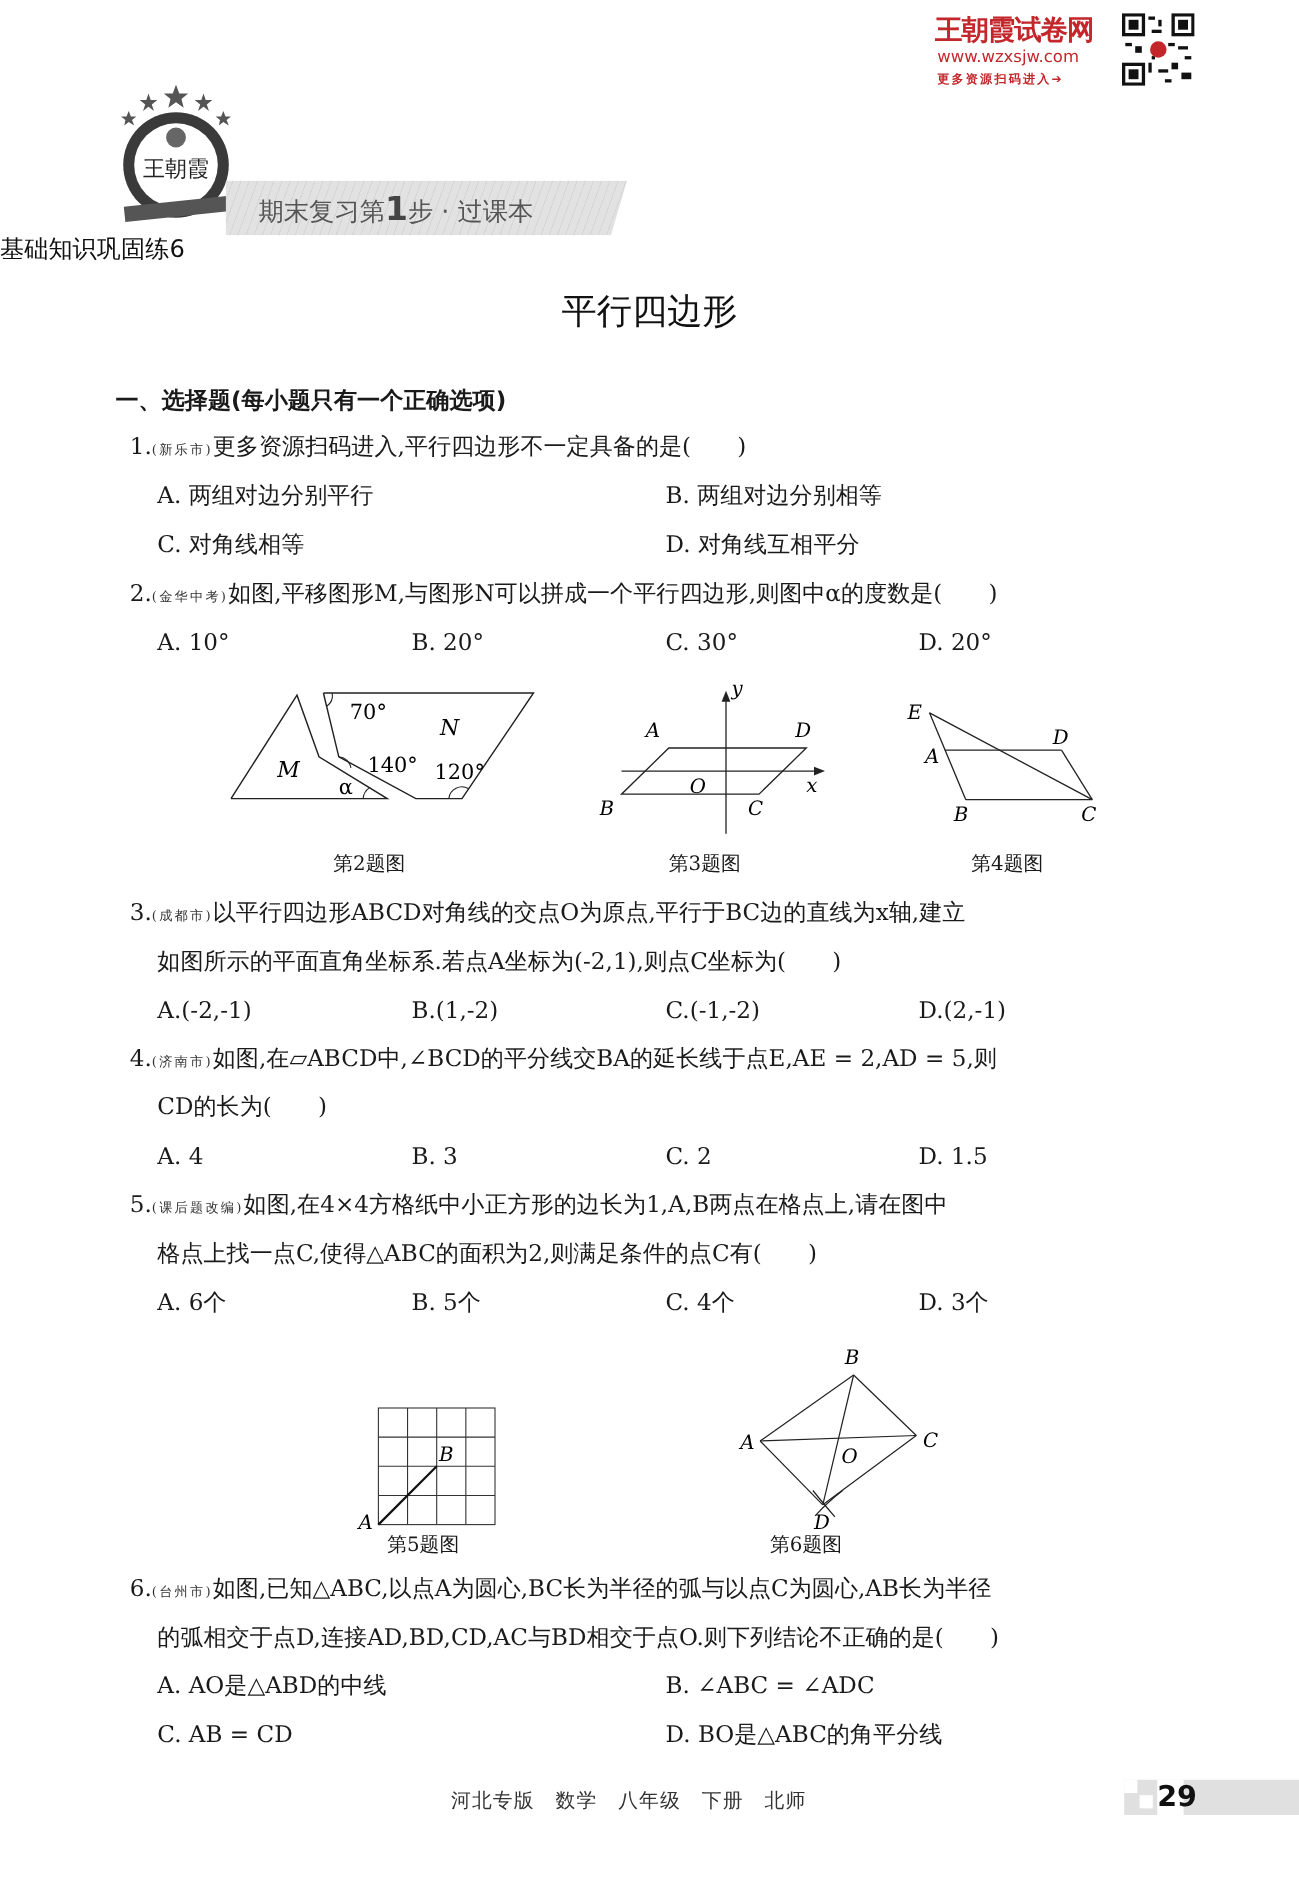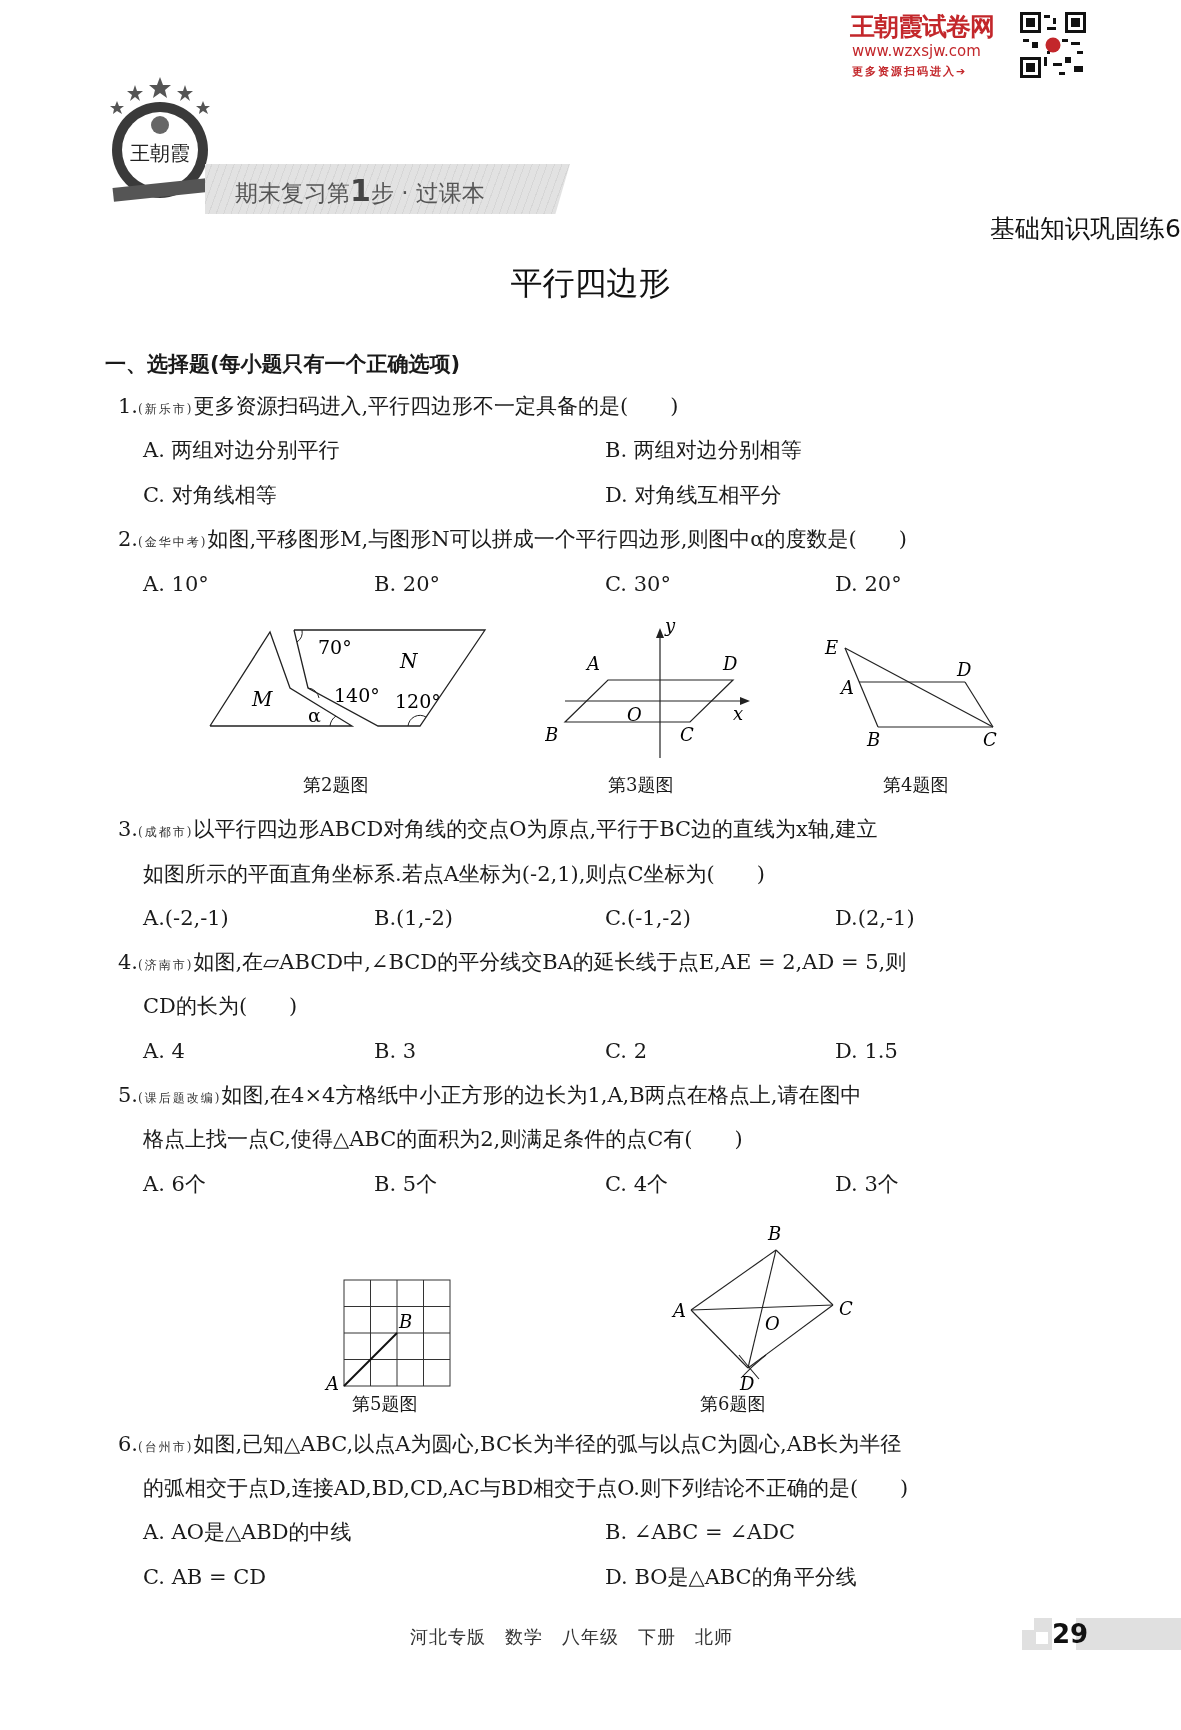--- a/index.html
+++ b/index.html
@@ -7,21 +7,21 @@
   .abs{position:absolute;}
   .brand{left:850px;top:8px;width:235px;height:72px;}
   .brand-name{position:absolute;left:0;top:2px;font-family:"DejaVu Sans","Liberation Sans",sans-serif;font-weight:bold;font-size:25px;color:#c3272b;letter-spacing:-1px;white-space:nowrap;}
   .brand-url{position:absolute;left:2px;top:34px;font-family:"DejaVu Sans","Liberation Sans",sans-serif;font-size:15px;color:#c3272b;white-space:nowrap;}
   .brand-scan{position:absolute;left:2px;top:56px;font-family:"DejaVu Sans","Liberation Sans",sans-serif;font-weight:bold;font-size:11px;color:#c3272b;letter-spacing:2px;white-space:nowrap;}
   .qr{left:1020px;top:12px;width:66px;height:66px;}
   .logo{left:105px;top:75px;width:110px;height:130px;}
   .banner{left:205px;top:118px;width:365px;height:50px;background:repeating-linear-gradient(110deg,#e2e2e2 0 6px,#d6d6d6 6px 7px);clip-path:polygon(0 0,100% 0,96% 100%,0 100%);margin-top:46px;}
   .banner-text{position:absolute;left:30px;top:9px;font-family:"DejaVu Sans","Liberation Sans",sans-serif;font-size:23px;color:#555;white-space:nowrap;}
   .banner-text b{font-size:30px;color:#444;}
-  .subtitle{left:0;width:1181px;top:212px;text-align:right;font-family:"DejaVu Sans","Liberation Sans",sans-serif;font-size:25px;color:#111;}
+  .subtitle{left:0;width:1181px;top:212px;text-align:left;font-family:"DejaVu Sans","Liberation Sans",sans-serif;font-size:22px;color:#111;}
   .title{left:0;width:1181px;top:262px;text-align:center;font-family:"DejaVu Sans","Liberation Sans",sans-serif;font-size:32px;font-weight:normal;color:#111;}
   .section{left:105px;top:350px;font-family:"DejaVu Sans","Liberation Sans",sans-serif;font-weight:bold;font-size:21px;white-space:nowrap;}
   .line{position:absolute;font-size:21px;white-space:nowrap;line-height:28px;}
   .src{font-size:12px;color:#333;letter-spacing:2px;}
   .opt{position:absolute;font-size:21px;white-space:nowrap;line-height:28px;}
   .cap{position:absolute;font-size:18px;white-space:nowrap;}
   svg text{font-family:"DejaVu Serif","Liberation Serif",serif;font-style:italic;}
   .footer{left:410px;top:1625px;font-size:18px;color:#333;white-space:nowrap;letter-spacing:1px;}
   .pagebox{left:1022px;top:1618px;width:159px;height:32px;background:#e0e0e0;}
   .pagenum{position:absolute;left:30px;top:0;width:24px;height:32px;background:#fff;font-family:"DejaVu Sans","Liberation Sans",sans-serif;font-weight:bold;font-size:26px;line-height:32px;text-align:center;color:#111;}

